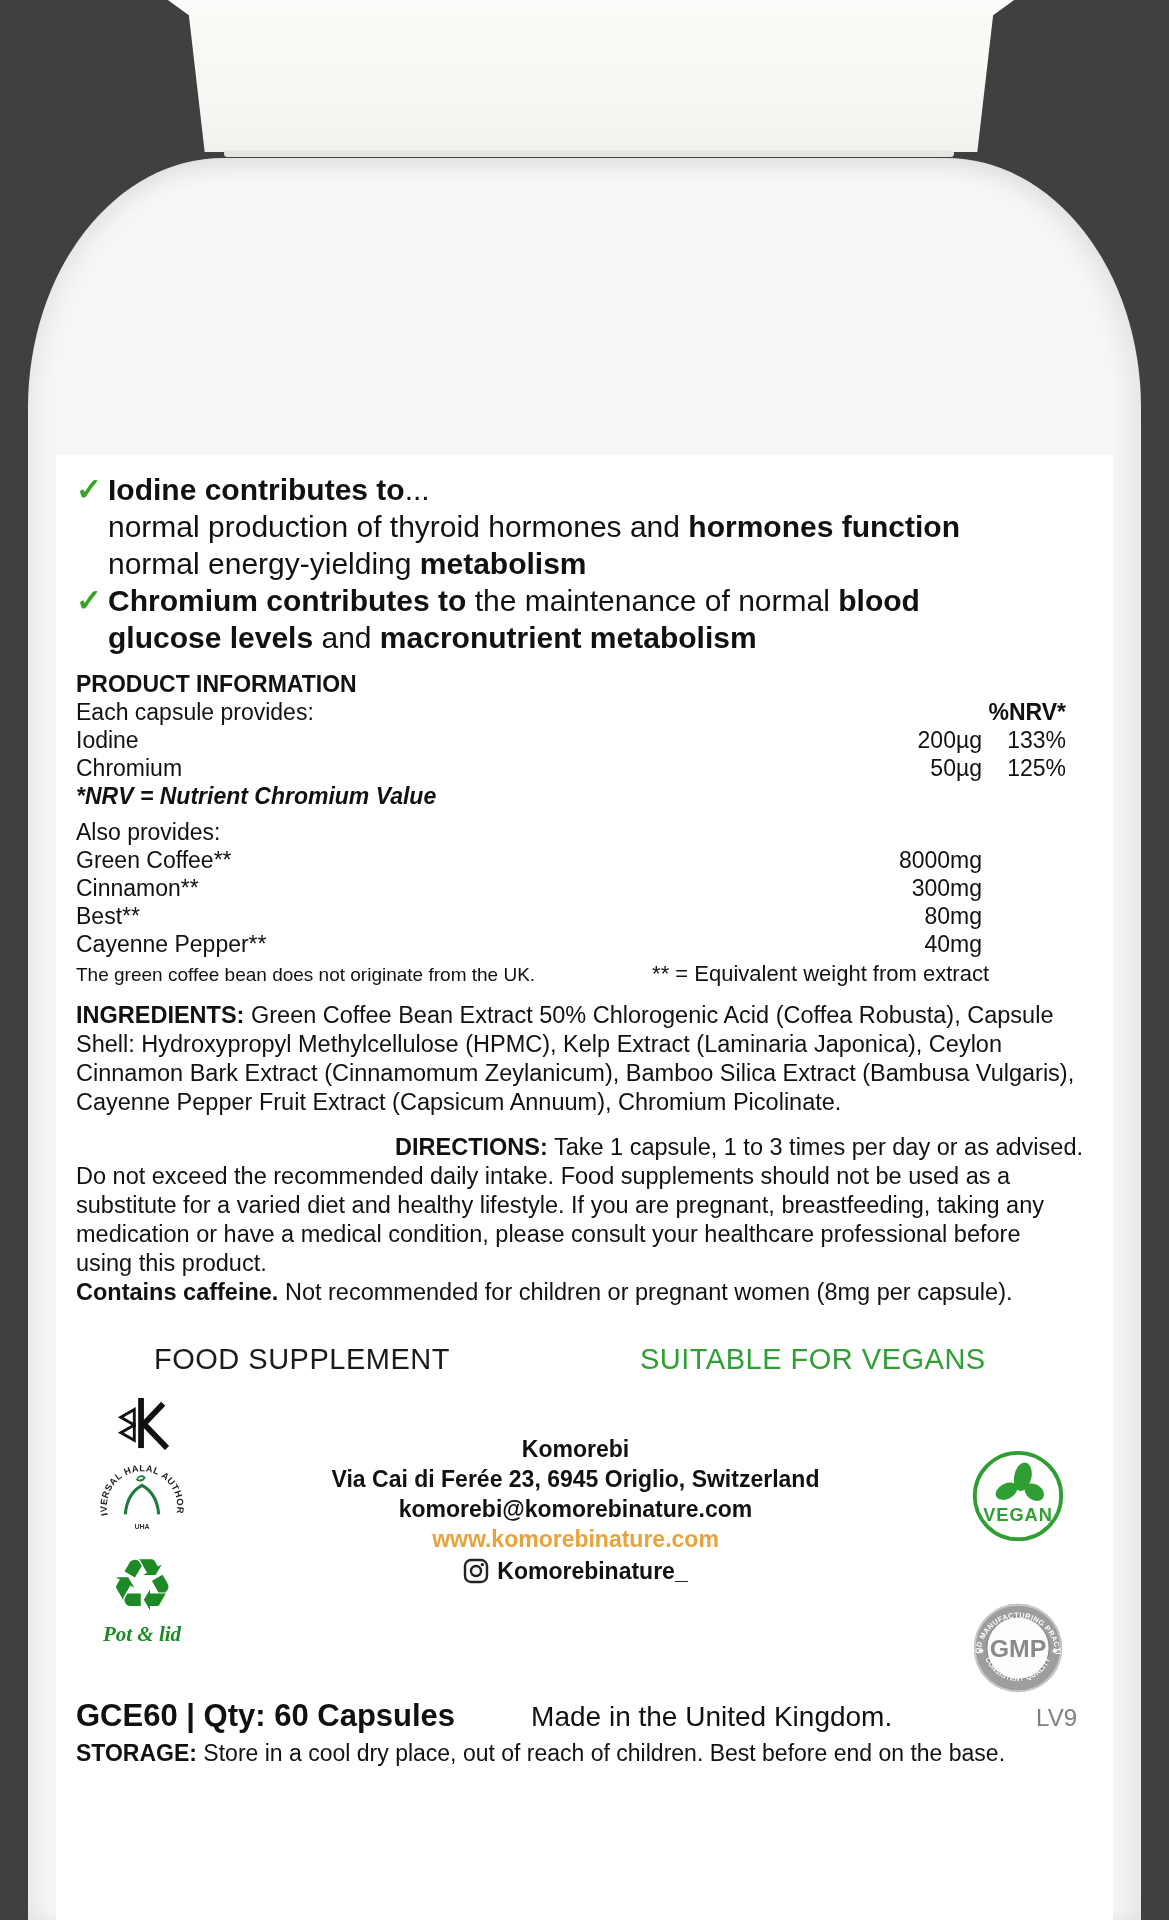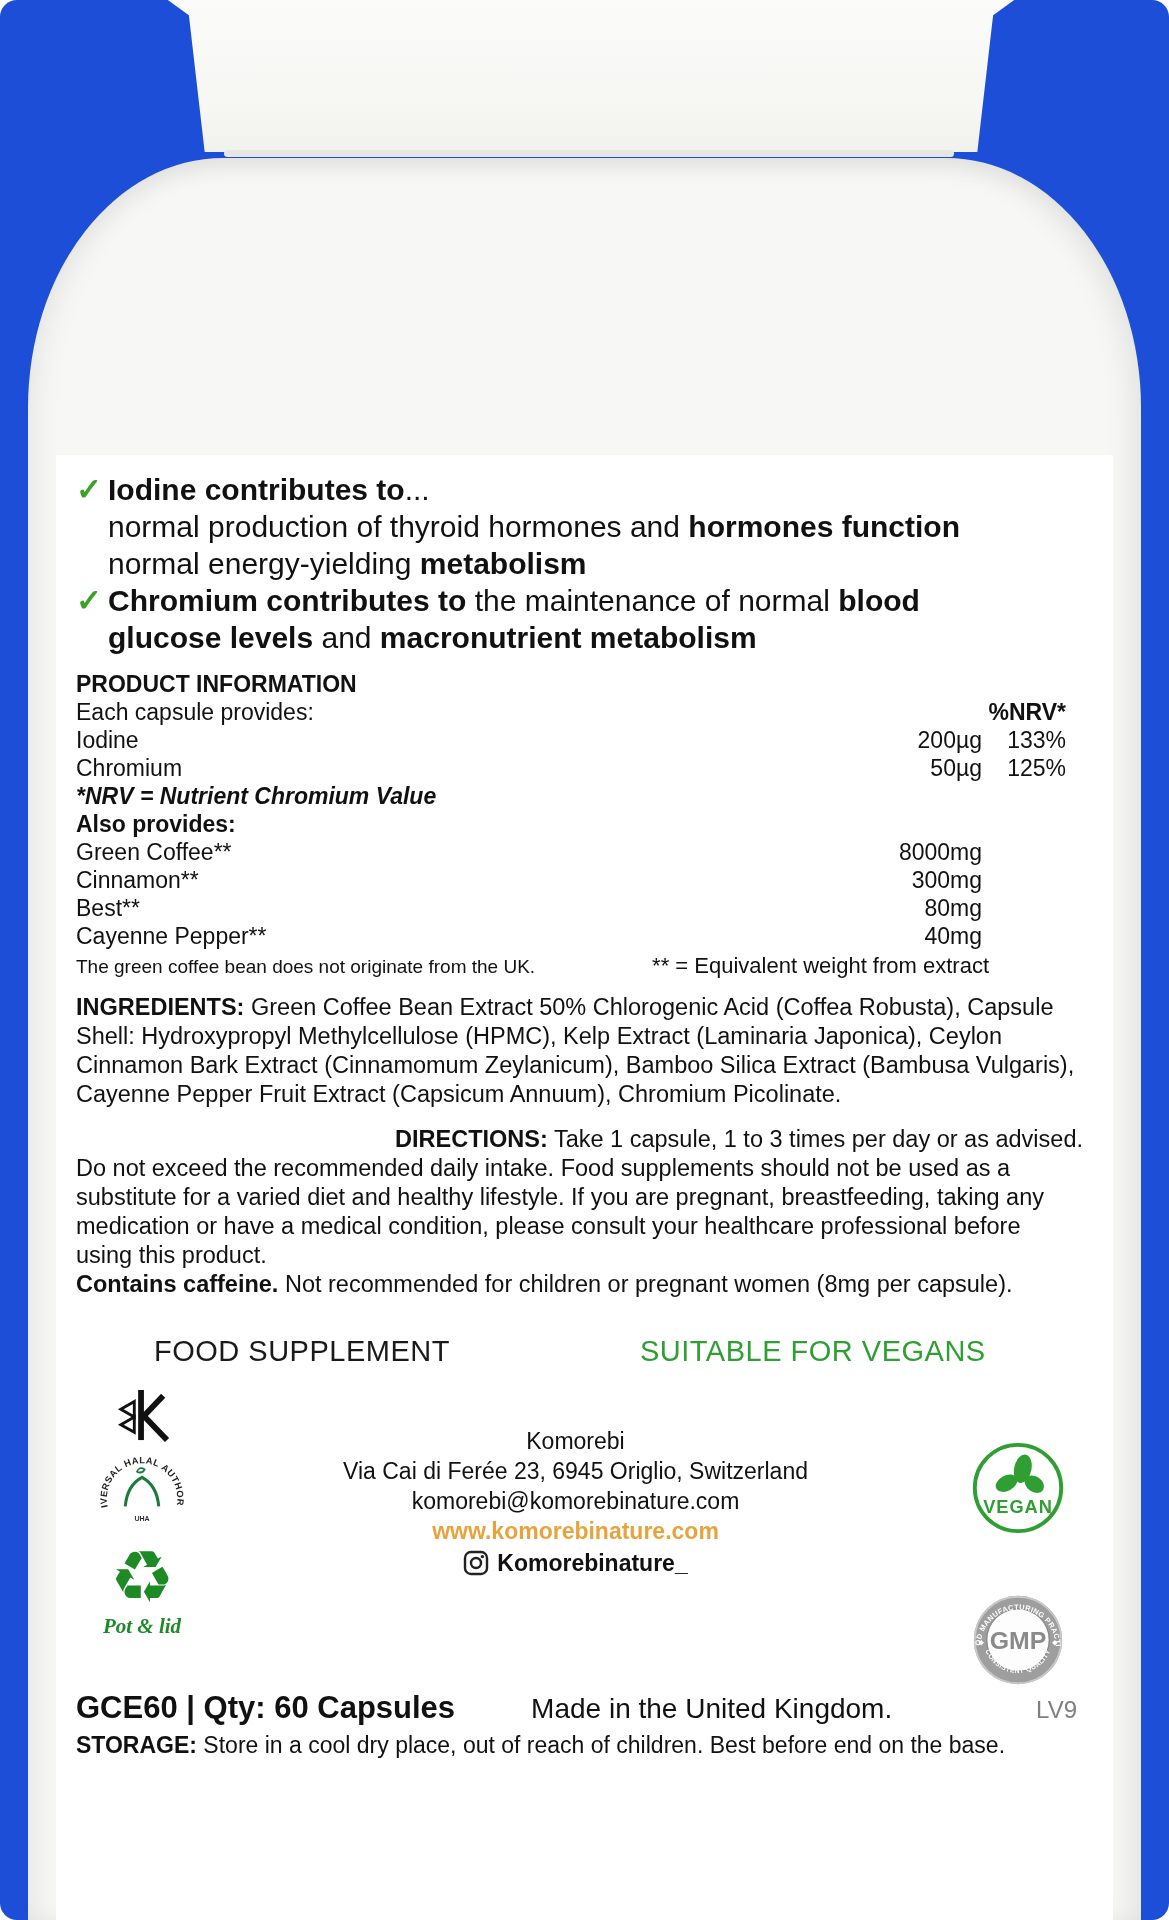--- a/index.html
+++ b/index.html
@@ -1,17 +1,17 @@
 <!DOCTYPE html>
 <html><head>
 <meta charset="utf-8">
 <style>
   html,body{margin:0;padding:0;}
   body{width:1169px;height:1920px;background:#ffffff;font-family:"Liberation Sans",sans-serif;color:#111;}
-  .stage{position:relative;width:1169px;height:1920px;overflow:hidden;background:#1d4ed8;border-radius:17px;}
+  .stage{position:relative;width:1169px;height:1920px;overflow:hidden;background:#404040;}
 
   
   .cap{position:absolute;left:152px;top:0;width:878px;height:152px;
        background:linear-gradient(180deg,#fbfbf9 0%,#f6f6f3 70%,#f1f1ee 100%);
        clip-path:polygon(1.8% 0,98.2% 0,95.8% 10%,94% 100%,6% 100%,4.2% 10%);}
   .cap-seam{position:absolute;left:224px;top:150px;width:730px;height:7px;background:#e6e6e2;border-radius:4px;}
   .bottle-body{position:absolute;left:28px;top:158px;width:1113px;height:1762px;background:#f7f7f5;
        border-radius:195px 195px 0 0 / 250px 250px 0 0;
        box-shadow:inset 12px 6px 24px rgba(0,0,0,.05), inset -12px 6px 26px rgba(0,0,0,.07);}
   .label{position:absolute;left:56px;top:455px;width:1057px;height:1465px;background:#ffffff;
@@ -25,41 +25,41 @@
 
   
   .pinfo{width:990px;font-size:23px;line-height:28px;}
   .pinfo-h{font-weight:bold;margin-top:14px;}
   .prow{display:flex;}
   .pname{flex:1;}
   .pamt{width:110px;text-align:right;}
   .pnrv{width:84px;text-align:right;}
   .hdr .pnrv{font-weight:bold;}
   .nrv-note{font-weight:bold;font-style:italic;}
-  .also-h{font-weight:bold;}
+  .also-h{font-weight:normal;margin-top:8px;}
   .notes{display:flex;align-items:baseline;margin-top:2px;}
   .origin-note{flex:1;font-size:19px;}
   .equiv-note{font-size:22px;margin-right:77px;}
 
   
   .para{width:1007px;font-size:23.5px;line-height:29px;margin:0;}
   .ing{margin-top:12px;}
   .dir1{margin-top:16px;text-align:right;}
 
   
   .banner-row{display:flex;margin-top:36px;font-size:29px;letter-spacing:.5px;padding-left:78px;}
   .fs-text{color:#1a1a1a;}
   .veg-text{color:#2f9e33;margin-left:190px;}
 
   
   .bottom-row{display:flex;margin-top:22px;}
   .col-left{width:132px;display:flex;flex-direction:column;align-items:center;}
   .col-center{flex:1;text-align:center;font-size:23px;line-height:30px;padding-top:36px;}
   .col-right{width:150px;display:flex;flex-direction:column;align-items:center;padding-top:50px;gap:44px;}
-  .brand,.addr,.email{font-weight:normal;}
+  .brand,.addr,.email{font-weight:bold;}
   .web{font-weight:bold;color:#e8a33d;}
   .insta{font-weight:bold;display:flex;justify-content:center;align-items:center;gap:8px;margin-top:2px;}
   .recycle-glyph{color:#1d8a26;font-size:72px;line-height:74px;margin-top:2px;font-family:"DejaVu Sans",sans-serif;}
   .pot-lid{color:#1d8a26;font-size:21px;font-weight:bold;font-style:italic;font-family:"Liberation Serif",serif;}
   .halal-svg{margin-top:8px;}
   .gmp-svg{margin-top:14px;}
 
   
   .foot{display:flex;align-items:baseline;margin-top:4px;width:1007px;}
   .sku{font-size:31px;font-weight:bold;}

